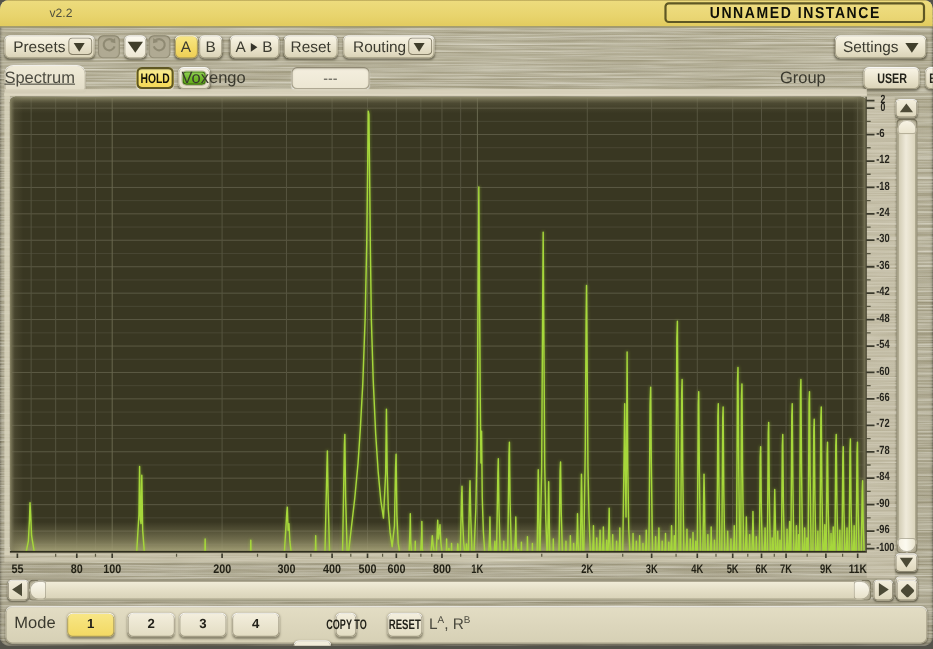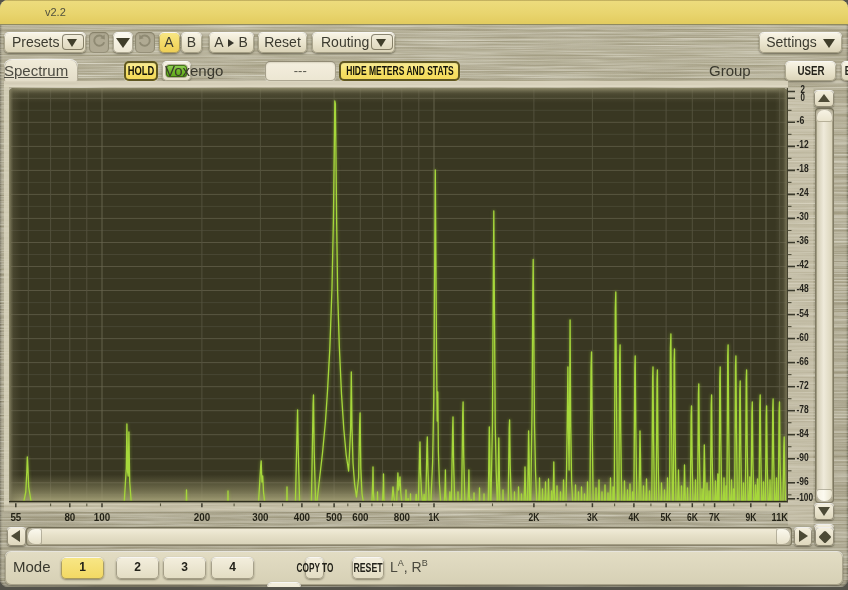--- a/index.html
+++ b/index.html
@@ -48,20 +48,23 @@
       <filter id="brushD" x="0" y="0" width="100%" height="100%">
         <feTurbulence type="fractalNoise" baseFrequency="0.012 0.60" numOctaves="3" seed="29"></feTurbulence>
         <feColorMatrix type="matrix" values="0 0 0 0 0.32  0 0 0 0 0.30  0 0 0 0 0.18  0 0.75 0 0 -0.26"></feColorMatrix>
       </filter>
     </defs>
     <rect x="0" y="0" width="848" height="587" filter="url(#brushL)"></rect>
     <rect x="0" y="0" width="848" height="587" filter="url(#brushD)"></rect>
   </svg>
   <div id="titlebar">
         <span id="v22">v2.2</span>
+        <div id="uinst">
+          <span class="ctext" style="font-size:14.5px; letter-spacing:1.6px; transform:translate(-50%,-50%) scaleX(0.88);">UNNAMED INSTANCE</span>
+        </div>
       </div>
 
   <div class="btn" style="left:4px; top:31.5px; width:82px; text-align:left; padding-left:8px;">Presets
     <div class="sub" style="left:58px;">
           <div class="tri" style="left:5px; top:4.5px;"></div>
         </div></div>
   <div class="btn" style="left:88.5px; top:31.5px; width:20px; box-shadow:inset 0 1px 2px rgba(60,55,30,0.25), inset 0 0 0 1px rgba(110,104,80,0.35); background:#b0aa93;">
     <svg width="16" height="16" style="position:absolute;left:2px;top:2.5px;">
           <path d="M12.2,3.3 A5.1,5.1 0 1 0 13.2,8.2" fill="none" stroke="#8f8a73" stroke-width="1.9"></path>
           <path d="M13.6,0.6 L13.9,5.4 L9.3,4.2 Z" fill="#8f8a73"></path>
@@ -88,23 +91,20 @@
 
   <div style="position:absolute; left:4px; top:58.5px; width:74px; height:24px; border-radius:8px 8px 3px 3px; background:linear-gradient(#f1ecd9,#e2dcc7); box-shadow: inset 0 1px 0 rgba(255,255,255,0.8), inset 0 0 0 1px rgba(125,119,97,0.5), 0 1px 1px rgba(60,56,34,0.25); color:#4c4b41; font-size:15px; text-align:left; line-height:23px;text-decoration:underline;">Spectrum</div>
   <div class="rbtn hbtn" style="left:89px; width:34px;">
         <span class="ctext" style="font-size:12.5px; font-weight:bold; color:#14130a; transform:translate(-50%,-50%) scaleX(0.75);">HOLD</span>
       </div>
   <div class="rbtn" style="left:127px; width:29px; background:linear-gradient(#f7f3e4,#e4dec6); padding:0;">
      <div style="position:absolute; left:4px; top:4px; width:21px; height:12px; border-radius:3.5px; background:linear-gradient(#93d159,#6fb827 55%,#61a71d); box-shadow: inset 0 0 0 1px rgba(50,90,10,0.8), 0 0 0 1px rgba(90,86,60,0.4);"></div>
       </div>
   <div style="position:absolute; left:165px; top:62px; font-size:15px; color:#3a392e;">Voxengo</div>
   <div class="rbtn" style="left:229.5px; width:71.5px; background:linear-gradient(#f4efdf,#ece6d2); box-shadow: 0 1px 1px rgba(255,255,255,0.55), inset 0 1px 2px rgba(70,64,38,0.45), inset 0 0 0 1px rgba(120,114,92,0.5); color:#55544a; font-size:13px; line-height:19px;">---</div>
-  <div class="rbtn hbtn" style="left:304px; width:121px;">
-        <span class="ctext" style="font-size:12.5px; font-weight:bold; color:#14130a; transform:translate(-50%,-50%) scaleX(0.68);">HIDE METERS AND STATS</span>
-      </div>
   <div style="position:absolute; left:709px; top:62px; font-size:15px; color:#3a392e;">Group</div>
   <div class="rbtn" style="left:750px; width:51px;">
         <span class="ctext" style="font-size:12.5px; font-weight:bold; transform:translate(-50%,-50%) scaleX(0.78);">USER</span>
       </div>
   <div class="rbtn" style="left:806px; width:28px;">
         <span class="ctext" style="font-size:12.5px; font-weight:bold;">EDIT</span>
       </div>
 
   <svg id="plotsvg" width="848" height="548" viewBox="0 0 848 548">
     <defs>

